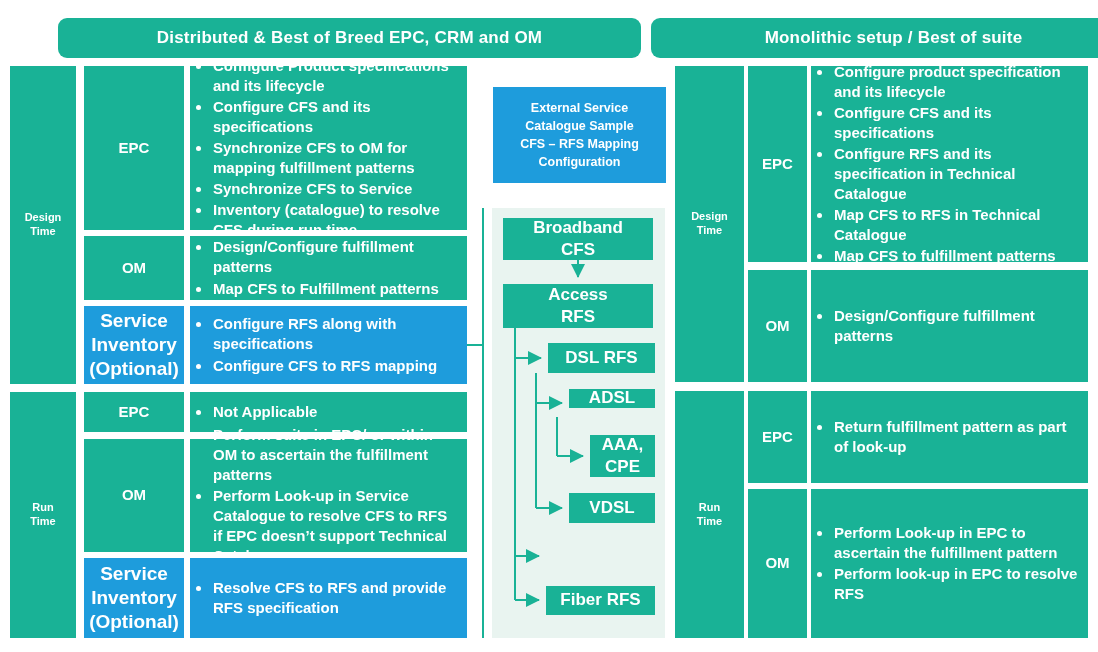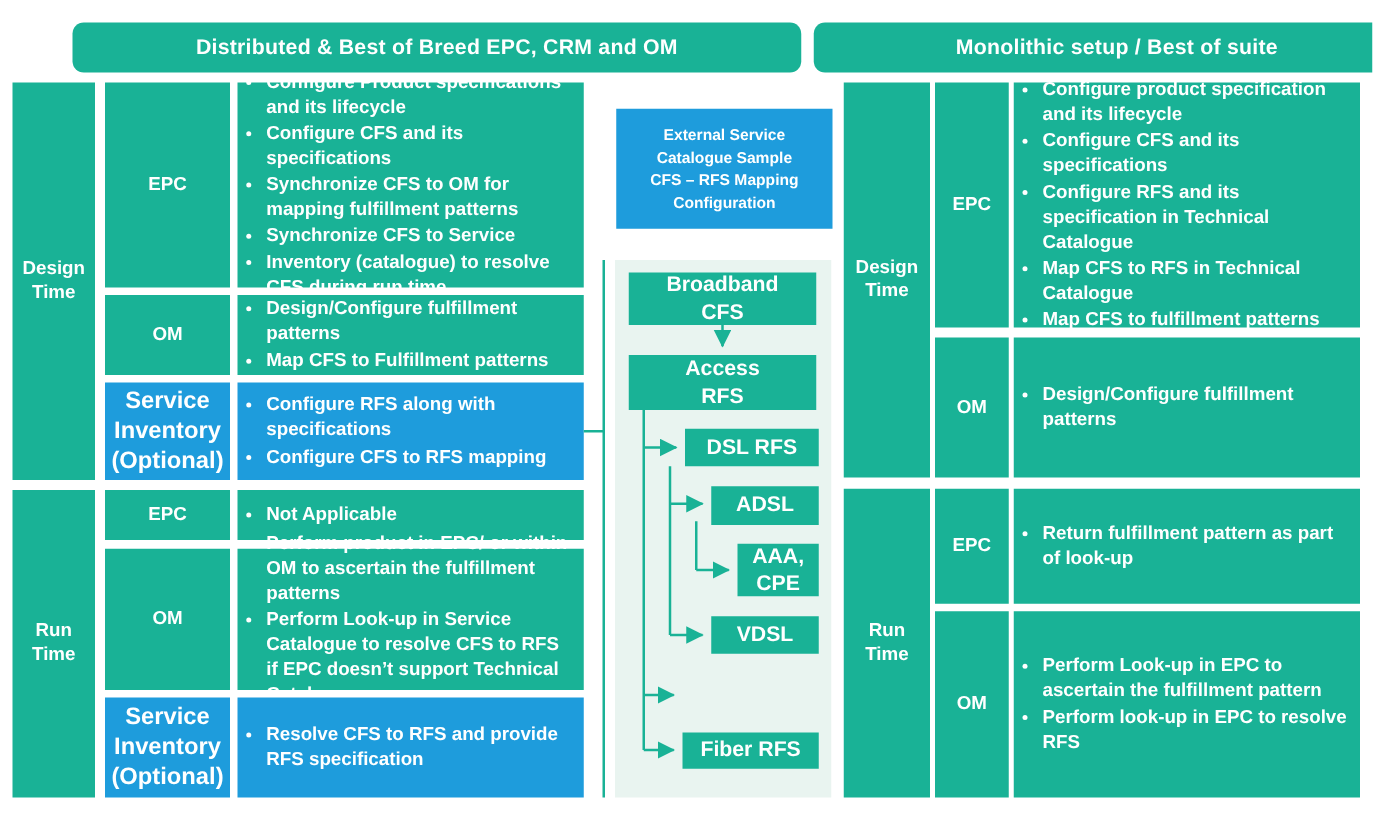--- a/index.html
+++ b/index.html
@@ -14,21 +14,21 @@
 
   .box{position:absolute;box-sizing:border-box;color:#fff;}
   .teal{background:var(--teal);}
   .blue{background:var(--blue);}
 
   .hdr{border-radius:9px;display:flex;align-items:center;justify-content:center;
        font-size:17px;font-weight:700;letter-spacing:.2px;text-align:center;margin-left:48px;}
 
   .lblcell{display:flex;align-items:center;justify-content:center;text-align:center;
            font-weight:700;white-space:pre-line;line-height:1.25;}
-  .time{font-size:15px;}
+  .time{font-size:11px;}
   .sys{font-size:15px;}
   .sys.small{font-size:19px;padding:0 4px;}
 
   .bullets{display:flex;flex-direction:column;justify-content:center;
            padding:6px 10px 6px 6px;font-size:15px;font-weight:700;line-height:1.34;}
   .bullets ul{margin:0;padding-left:16px;list-style:disc;}
   .bullets li{margin:1px 0;padding-left:1px;}
 
   .flowpanel{background:var(--panel);}
   .node{display:flex;align-items:center;justify-content:center;text-align:center;
@@ -79,21 +79,21 @@
       <li>Configure CFS to RFS mapping</li>
     </ul>
   </div>
   <div class="box teal bullets" style="left:190px;top:392px;width:277px;height:40px;">
     <ul>
       <li>Not Applicable</li>
     </ul>
   </div>
   <div class="box teal bullets" style="left:190px;top:439px;width:277px;height:113px;">
     <ul>
-      <li>Perform product in EPC/ or within OM to ascertain the fulfillment patterns</li>
+      <li>Perform suite in EPC/ or within OM to ascertain the fulfillment patterns</li>
       <li>Perform Look-up in Service Catalogue to resolve CFS to RFS if EPC doesn’t support Technical Catalogue</li>
     </ul>
   </div>
   <div class="box blue bullets" style="left:190px;top:558px;width:277px;height:80px;">
     <ul>
       <li>Resolve CFS to RFS and provide RFS specification</li>
     </ul>
   </div>
 
   <div class="box blue info" style="left:493px;top:87px;width:173px;height:96px;">External Service
@@ -101,21 +101,21 @@
 CFS – RFS Mapping
 Configuration</div>
 
   <div class="box flowpanel" style="left:492px;top:208px;width:173px;height:430px;"></div>
 
   <div class="box teal node" style="left:503px;top:218px;width:150px;height:42px;">Broadband
 CFS</div>
   <div class="box teal node" style="left:503px;top:284px;width:150px;height:44px;">Access
 RFS</div>
   <div class="box teal node" style="left:548px;top:343px;width:107px;height:30px;">DSL RFS</div>
-  <div class="box teal node" style="left:569px;top:389px;width:86px;height:31px;text-align:right;">ADSL</div>
+  <div class="box teal node" style="left:569px;top:389px;width:86px;height:19px;text-align:right;">ADSL</div>
   <div class="box teal node" style="left:590px;top:435px;width:65px;height:42px;">AAA,
 CPE</div>
   <div class="box teal node" style="left:569px;top:493px;width:86px;height:30px;">VDSL</div>
   <div class="box teal node" style="left:546px;top:586px;width:109px;height:29px;">Fiber RFS</div>
 
   <svg class="overlay" width="1098" height="652" viewBox="0 0 1098 652">
     <defs>
       <marker id="arr" markerWidth="8" markerHeight="8" refX="6.5" refY="3.5" orient="auto">
         <path d="M0,0 L7,3.5 L0,7 Z" fill="#19B296"></path>
       </marker>

